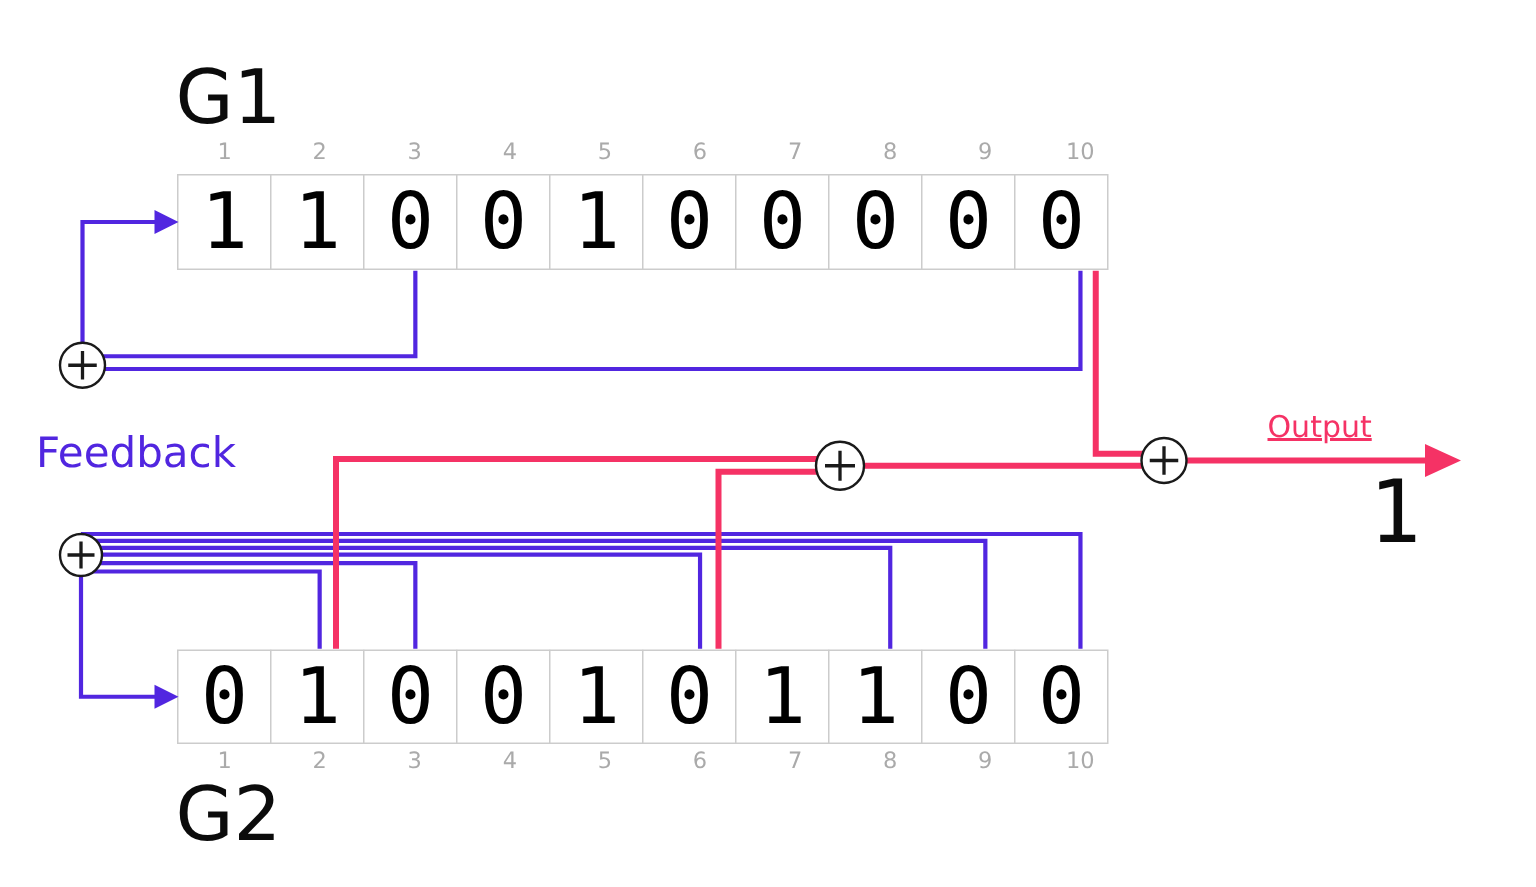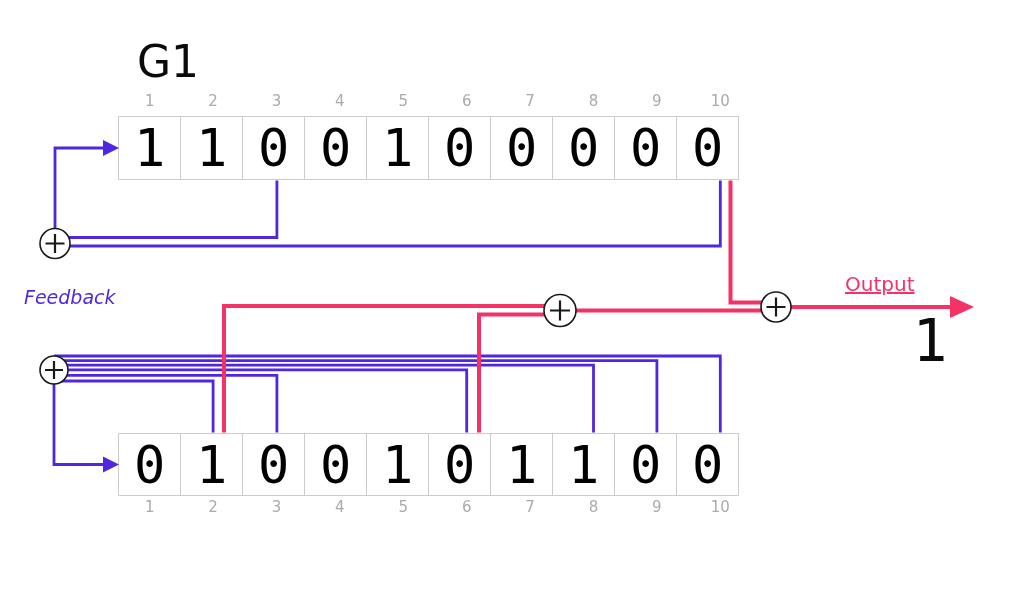--- a/index.html
+++ b/index.html
@@ -57,24 +57,24 @@
     font-size: 15px;
     color: var(--index-text);
     font-family: "DejaVu Sans", sans-serif;
   }
   .g1-cells { top: 116px; height: 64px; }
   .g2-cells { top: 433px; height: 63px; }
   .g1-idx { top: 92px; }
   .g2-idx { top: 498px; }
 
   .lbl { position: absolute; z-index: 4; line-height: 1; white-space: nowrap; }
-  .title { font-size: 44px; color: #0b0b0b; margin-left: 20px; }
+  .title { font-size: 50px; color: #0b0b0b; }
   .g1-title { left: 117px; top: 40px; }
   .g2-title { left: 117px; top: 518px; }
-  .feedback-lbl { left: 24px; top: 288px; font-size: 19px; color: var(--feedback-wire); font-style: italic; }
+  .feedback-lbl { left: 24px; top: 288px; font-size: 28px; color: var(--feedback-wire); }
   .output-lbl  { left: 845px; top: 274px; font-size: 20px; color: var(--output-wire); text-decoration: underline; }
   .output-val  {
     left: 902px; top: 312px; width: 56px;
     text-align: center;
     font-family: "DejaVu Sans Mono", monospace;
     font-size: 58px; color: #0b0b0b;
   }
 </style>
 </head>
 <body>
@@ -165,18 +165,19 @@
       <div class="idx">2</div>
       <div class="idx">3</div>
       <div class="idx">4</div>
       <div class="idx">5</div>
       <div class="idx">6</div>
       <div class="idx">7</div>
       <div class="idx">8</div>
       <div class="idx">9</div>
       <div class="idx">10</div>
     </div>
+  <div class="lbl title g2-title">G2</div>
 
   <div class="lbl feedback-lbl">Feedback</div>
   <div class="lbl output-lbl">Output</div>
   <div class="lbl output-val">1</div>
 
 </div>
 
 </body></html>

